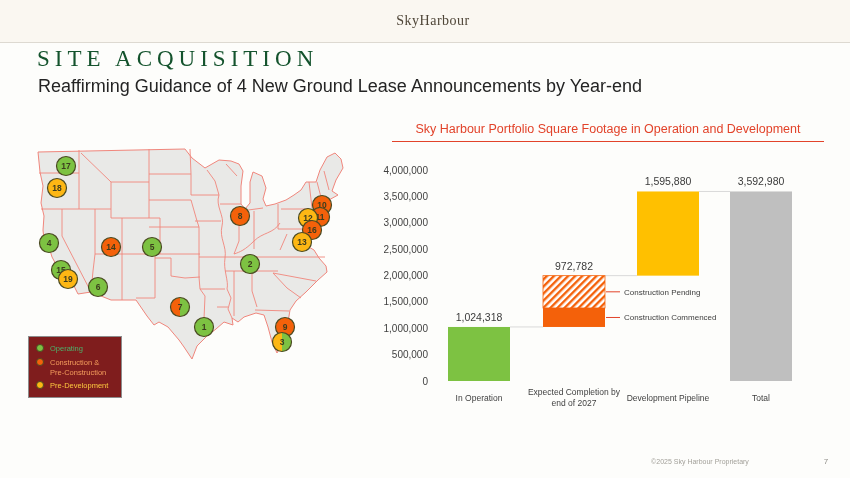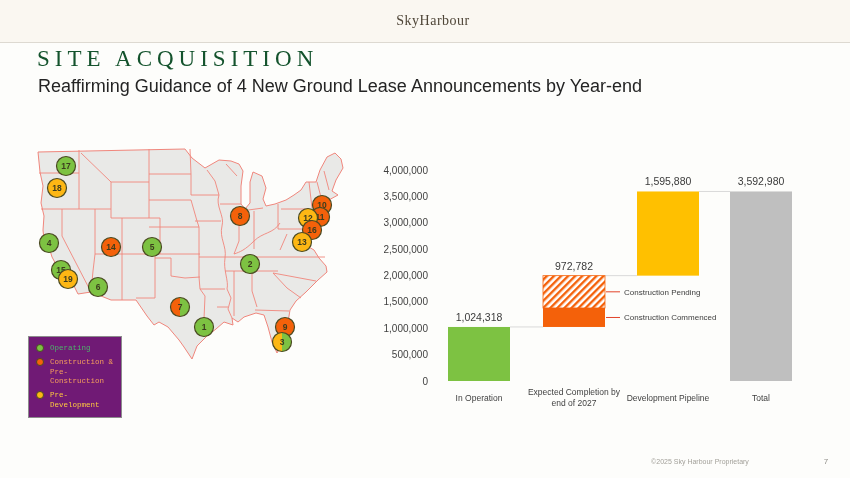--- a/index.html
+++ b/index.html
@@ -2,21 +2,21 @@
 <html><head>
 <meta charset="utf-8">
 <style>
   html,body{margin:0;padding:0;background:#ffffff;}
   .slide{position:relative;width:850px;height:478px;background:#fdfdfb;font-family:"Liberation Sans",sans-serif;overflow:hidden;padding-left:16px;}
   .topbar{position:absolute;top:0;left:0;right:0;height:42px;background:#faf7f1;border-bottom:1px solid #ddd9d1;display:flex;align-items:center;justify-content:center;}
   .brand{font-family:"Liberation Serif",serif;font-size:14px;color:#4f4638;letter-spacing:.5px;}
   .page-title{position:absolute;left:37px;top:46px;font-family:"Liberation Serif",serif;font-size:23px;letter-spacing:5px;color:#14532d;}
   .page-subtitle{position:absolute;left:38px;top:76px;font-size:18px;color:#242424;}
   .map-svg{position:absolute;left:35px;top:146px;}
-  .legend{position:absolute;left:28px;top:336px;width:94px;box-sizing:border-box;background:#701a75;border:1px solid #8c8c8c;padding:7px 5px 6px 7px;display:flex;flex-direction:column;gap:4px;font-family:Liberation Mono, monospace;}
+  .legend{position:absolute;left:28px;top:336px;width:94px;box-sizing:border-box;background:#7f1d1d;border:1px solid #8c8c8c;padding:7px 5px 6px 7px;display:flex;flex-direction:column;gap:4px;}
   .legend-row{display:flex;align-items:flex-start;gap:6px;font-size:7.5px;line-height:1.3;}
   .legend-dot{width:8px;height:8px;border-radius:50%;border:1px solid #4a4a22;flex:0 0 auto;box-sizing:border-box;}
   .chart-area{position:absolute;left:378px;top:118px;width:454px;height:316px;}
   .chart-title{position:absolute;left:14px;right:8px;top:4px;text-align:center;font-size:12.5px;padding-bottom:5px;border-bottom:1.2px solid #e2432a;color:#e2432a;}
   .chart-svg{position:absolute;left:0;top:0;}
   .copyright{position:absolute;left:600px;top:458px;width:200px;text-align:center;font-size:7px;color:#a3a19a;}
   .pagenum{position:absolute;left:816px;top:457px;width:20px;text-align:center;font-size:8px;color:#8f8d88;}
 </style>
 </head>
 <body>
@@ -193,20 +193,21 @@
         <span>Pre-Construction</span>
       </span>
     </div>
     <div class="legend-row">
       <span class="legend-dot" style="background: rgb(253, 183, 20);"></span>
       <span class="legend-label" style="color: rgb(253, 201, 63);">Pre-Development</span>
     </div>
   </div>
 
   <div class="chart-area">
+    <div class="chart-title" id="chart-title" style="color: rgb(226, 67, 42); border-bottom-color: rgb(226, 67, 42);">Sky Harbour Portfolio Square Footage in Operation and Development</div>
     <svg id="chart-svg" class="chart-svg" width="454" height="300" viewBox="0 0 454 300">
         <defs>
           <pattern id="hatch" patternUnits="userSpaceOnUse" width="5" height="5" patternTransform="rotate(45)">
             <rect width="5" height="5" fill="#ffffff"></rect>
             <rect width="2.4" height="5" fill="#f4610a"></rect>
           </pattern>
         </defs>
         <text x="50" y="55.5" text-anchor="end" font-size="10" fill="#3f3f3f" font-family="&quot;Liberation Sans&quot;,sans-serif">4,000,000</text>
         <text x="50" y="81.875" text-anchor="end" font-size="10" fill="#3f3f3f" font-family="&quot;Liberation Sans&quot;,sans-serif">3,500,000</text>
         <text x="50" y="108.25" text-anchor="end" font-size="10" fill="#3f3f3f" font-family="&quot;Liberation Sans&quot;,sans-serif">3,000,000</text>

